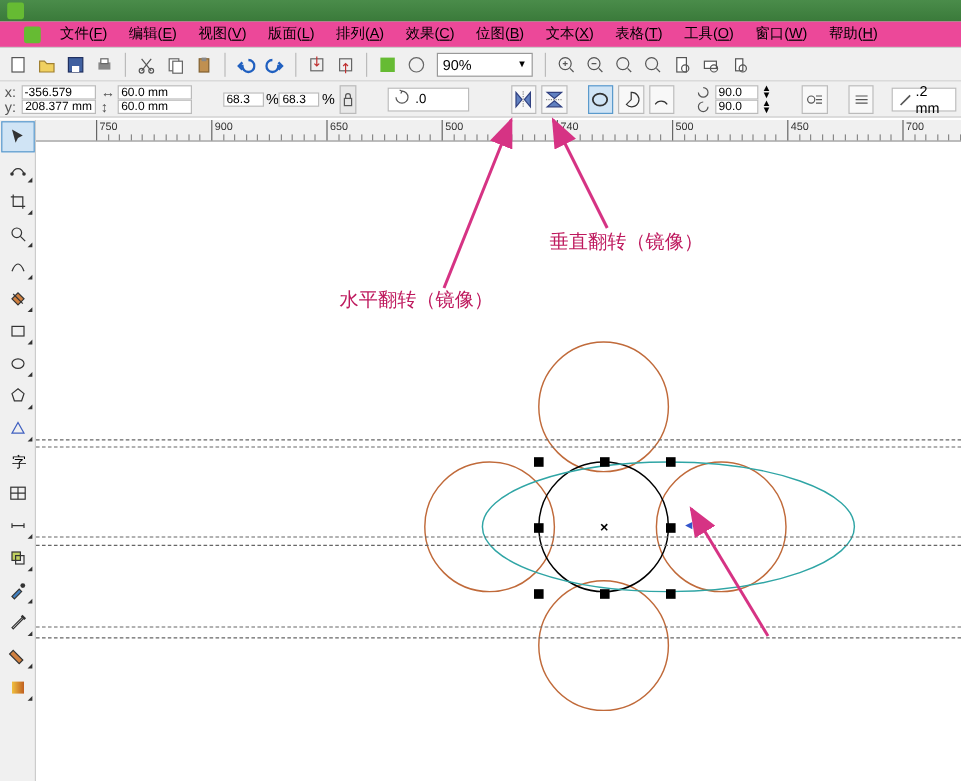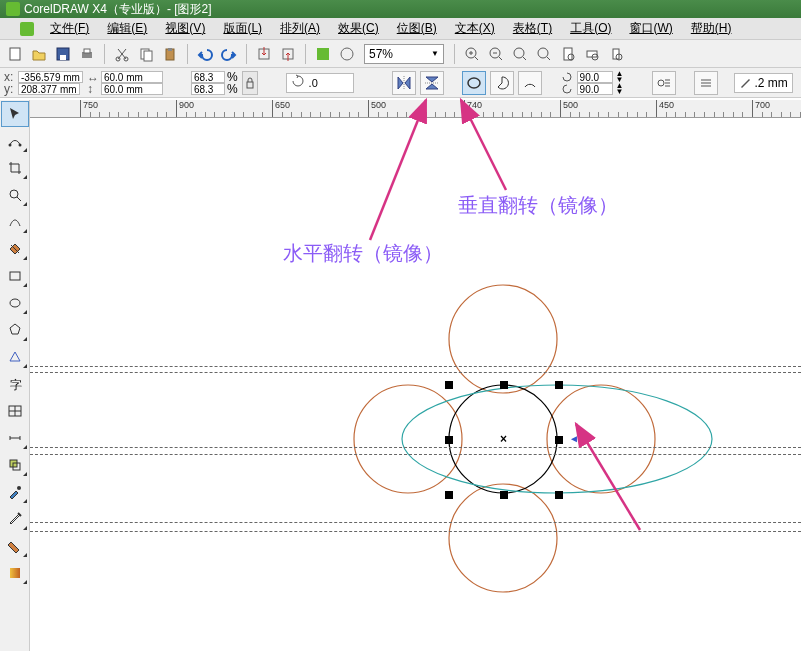--- a/index.html
+++ b/index.html
@@ -1,37 +1,37 @@
 <!DOCTYPE html>
 <html><head>
 <meta charset="utf-8">
 <style>
 * { margin: 0; padding: 0; box-sizing: border-box; font-family: "Microsoft YaHei", Arial, sans-serif; font-size: 12px; }
 body { background: #fff; overflow: hidden; width: 801px; height: 651px; position: relative; }
 
 .titlebar { background: linear-gradient(#4a8c4a, #3a7a3a); color: #fff; height: 18px; padding: 1px 6px; display: flex; align-items: center; }
 .titlebar .icon { width: 14px; height: 14px; background: #6b3; margin-right: 4px; border-radius: 2px; }
 
-.menubar { background: #e5e5e5; height: 22px; display: flex; align-items: center; border-bottom: 1px solid #ccc; padding-left: 20px; gap: 2px; text-decoration: underline; }
+.menubar { background: #ec4899; height: 22px; display: flex; align-items: center; border-bottom: 1px solid #ccc; padding-left: 20px; gap: 2px; }
 .menubar .icon { width: 14px; height: 14px; background: #6b3; margin-right: 6px; border-radius: 2px; }
 .menubar .menu-item { padding: 2px 8px; color: #000; cursor: default; }
 .menubar .menu-item u { text-decoration: underline; }
 
 .toolbar1 { background: #f0f0f0; height: 28px; display: flex; align-items: center; border-bottom: 1px solid #ccc; padding: 0 4px; gap: 2px; }
 .toolbar1 .sep { width: 1px; height: 20px; background: #bbb; margin: 0 4px; }
 .tb-btn { width: 22px; height: 22px; display: flex; align-items: center; justify-content: center; border: 1px solid transparent; cursor: pointer; }
 .zoom-combo { width: 80px; height: 20px; border: 1px solid #999; background: #fff; padding: 0 4px; display: flex; align-items: center; justify-content: space-between; margin: 0 4px; }
 .zoom-combo .dd { font-size: 8px; }
 
 .props-bar { background: #f0f0f0; height: 30px; display: flex; align-items: center; border-bottom: 1px solid #ccc; padding: 0 4px; gap: 4px; }
 .coord-group { display: flex; flex-direction: column; font-size: 10px; line-height: 12px; }
 .coord-row { display: flex; align-items: center; gap: 2px; }
 .coord-label { color: #555; width: 12px; }
 .coord-val { border: 1px solid #bbb; background: #fff; padding: 0 2px; min-width: 62px; height: 12px; font-size: 10px; }
-.pct-group { display: flex; flex-direction: column; font-size: 10px; line-height: 12px; }
+.pct-group { display: flex; font-size: 10px; line-height: 12px; }
 .pct-row { display: flex; align-items: center; gap: 2px; }
 .pct-val { border: 1px solid #bbb; background: #fff; padding: 0 2px; width: 34px; height: 12px; font-size: 10px; }
 .lock-btn { width: 16px; height: 24px; border: 1px solid #bbb; background: #e8e8e8; display: flex; align-items: center; justify-content: center; }
 .angle-box { display: flex; align-items: center; border: 1px solid #bbb; background: #fff; height: 20px; padding: 0 4px; }
 .angle-box .ang-icon { margin-right: 4px; }
 .angle-box input { border: none; width: 40px; font-size: 11px; outline: none; }
 .sm-btn { width: 24px; height: 24px; border: 1px solid #bbb; background: #f8f8f8; display: flex; align-items: center; justify-content: center; cursor: pointer; }
 .sm-btn.active { background: #d0e4f5; border-color: #5a9acc; }
 .rot-group { display: flex; flex-direction: column; font-size: 10px; line-height: 12px; }
 .rot-row { display: flex; align-items: center; gap: 3px; }
@@ -50,34 +50,33 @@
 .left-tools { position: absolute; top: 100px; left: 0; width: 30px; bottom: 0; background: #f0f0f0; z-index: 5; border-right: 1px solid #ccc; }
 .tool-item { width: 28px; height: 26px; display: flex; align-items: center; justify-content: center; margin: 1px; border: 1px solid transparent; cursor: pointer; position: relative; }
 .tool-item.active { background: #d0e4f5; border-color: #5a9acc; }
 .tool-item .fly { position: absolute; right: 1px; bottom: 1px; width: 0; height: 0; border-left: 4px solid transparent; border-bottom: 4px solid #333; }
 
 .canvas-area { position: absolute; top: 18px; left: 30px; right: 0; bottom: 0; background: #fff; overflow: hidden; }
 .guide-h { position: absolute; left: 0; right: 0; border-top: 1px dashed #666; }
 
 svg.drawing { position: absolute; top: 0; left: 0; }
 
-.annotation { position: absolute; color: #8b5cf6; font-size: 20px; font-weight: 500; z-index: 10; white-space: nowrap; }
+.annotation { position: absolute; color: #be185d; font-size: 16px; font-weight: 500; z-index: 10; white-space: nowrap; }
 svg.arrows { position: absolute; top: 0; left: 0; pointer-events: none; z-index: 9; }
 
 .sel-handle { position: absolute; width: 8px; height: 8px; background: #000; z-index: 6; }
 .sel-center { position: absolute; font-size: 12px; color: #000; z-index: 6; font-weight: bold; }
 .sel-info { position: absolute; font-size: 10px; color: #3355cc; z-index: 6; }
 
 </style>
 </head>
 <body>
 
 <div class="titlebar">
   <div class="icon"></div>
-  <span>CorelDRAW X4（专业版）- [图形2]</span>
 </div>
 
 <div class="menubar">
   <div class="icon"></div>
   <span class="menu-item"><span>文件</span>(<u>F</u>)</span>
   <span class="menu-item"><span>编辑</span>(<u>E</u>)</span>
   <span class="menu-item"><span>视图</span>(<u>V</u>)</span>
   <span class="menu-item"><span>版面</span>(<u>L</u>)</span>
   <span class="menu-item"><span>排列</span>(<u>A</u>)</span>
   <span class="menu-item"><span>效果</span>(<u>C</u>)</span>
@@ -163,21 +162,21 @@
       <svg width="16" height="16">
         <rect x="2" y="2" width="12" height="12" fill="#6b3"></rect>
       </svg>
     </div>
   <div class="tb-btn">
       <svg width="16" height="16">
         <circle cx="8" cy="8" r="6" fill="none" stroke="#666"></circle>
       </svg>
     </div>
   <div class="zoom-combo">
-      <span>57%</span>
+      <span>90%</span>
       <span class="dd">▼</span>
     </div>
   <div class="sep"></div>
   <div class="tb-btn">
       <svg width="16" height="16">
         <circle cx="7" cy="7" r="5" fill="none" stroke="#555"></circle>
         <path d="M11 11l3 3" stroke="#555"></path>
         <path d="M5 7h4M7 5v4" stroke="#555"></path>
       </svg>
     </div>

